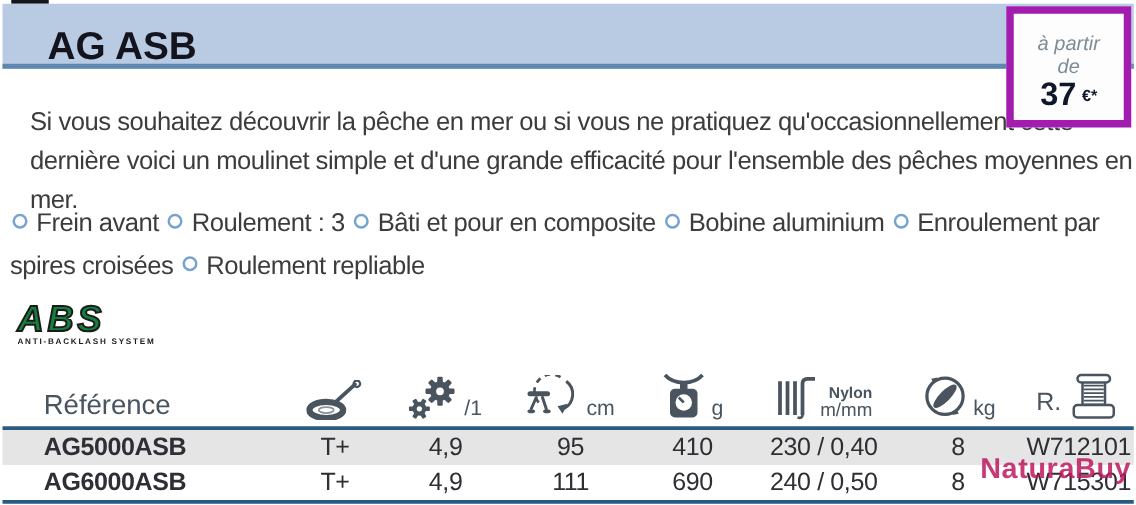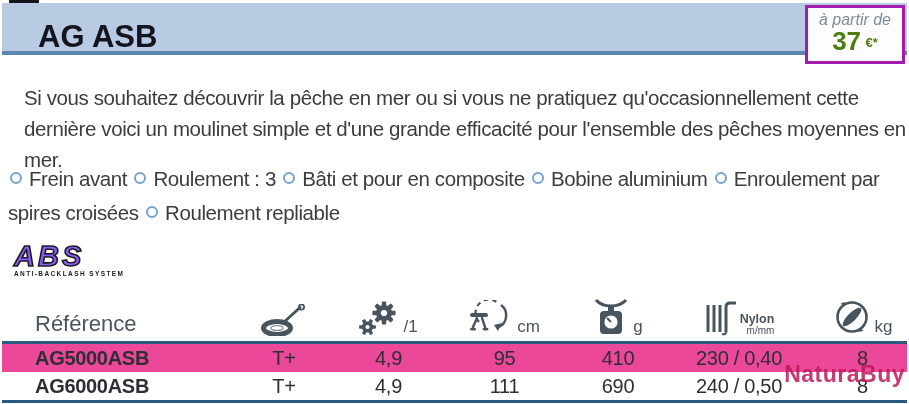--- a/index.html
+++ b/index.html
@@ -4,47 +4,47 @@
 <style>
   html,body{margin:0;padding:0;background:#fff;}
   .page{position:relative;width:909px;height:404px;background:#ffffff;overflow:hidden;
         font-family:"Liberation Sans",sans-serif;}
   .top-dash{position:absolute;left:9px;top:0;width:30px;height:3px;background:#15151c;}
   .header-band{position:absolute;left:2px;right:2px;top:3px;height:48px;background:#b9cbe3;
         border-bottom:4px solid #5d87b0;}
   .header-band h1{margin:16px;padding:0 0 0 20px;font-size:31px;font-weight:bold;color:#14141e;
         letter-spacing:0px;}
   .price-badge{position:absolute;top:5px;right:4px;width:100px;background:#fdfdfd;
-        border:3px solid #a21caf;box-sizing:border-box;padding:3px 8px 4px 8px;text-align:center;z-index:3;}
+        border:6px solid #a21caf;box-sizing:border-box;padding:16px 8px 4px 8px;text-align:center;z-index:3;}
   .price-prefix{font-style:italic;font-size:16px;color:#7d8b99;line-height:18px;}
-  .price-line{line-height:24px;color:#4d7c0f;}
+  .price-line{line-height:24px;color:#0f172a;}
   .price-value{font-size:26px;font-weight:bold;}
   .price-cur{font-size:13px;font-weight:bold;vertical-align:3px;}
   .description{position:absolute;left:8px;top:66px;width:897px;margin:16px;
         font-size:20.5px;letter-spacing:-0.4px;line-height:31px;color:#3c3c3c;}
   .features{position:absolute;left:8px;top:162px;width:897px;
         font-size:20.5px;letter-spacing:-0.4px;line-height:34px;color:#3c3c3c;}
   .bullet{display:inline-block;width:8px;height:8px;border:2.5px solid #76a3cf;border-radius:50%;
         background:#fff;margin:0 7px 1px 2px;vertical-align:1px;}
   .abs-logo{position:absolute;left:14px;top:241px;}
   .abs-text{font-size:29px;line-height:30px;font-weight:bold;font-style:italic;letter-spacing:3px;
-        color:#8b5cf6;-webkit-text-stroke:1.6px #1b1b1b;text-stroke:1.6px #1b1b1b;}
+        color:#15803d;-webkit-text-stroke:1.6px #1b1b1b;text-stroke:1.6px #1b1b1b;}
   .abs-sub{font-size:6.5px;font-weight:bold;letter-spacing:1.4px;color:#1b1b1b;margin-top:-1px;}
   .spec-table{position:absolute;left:2px;right:2px;top:294px;}
-  .t-grid{display:grid;grid-template-columns:230px 72px 105px 95px 100px 110px 105px 88px;gap:16px;}
+  .t-grid{display:grid;grid-template-columns:230px 72px 105px 95px 100px 110px 105px 88px;}
   .t-head{height:47px;align-items:end;background:#fff;border-bottom:3px solid #2c5b80;color:#49545f;}
   .h-cell{display:flex;align-items:flex-end;justify-content:center;padding-bottom:5px;gap:4px;}
   .h-ref{justify-content:flex-start;padding-left:33px;font-size:22px;line-height:24px;}
   .h-unit{font-size:17px;line-height:17px;padding-bottom:1px;}
   .h-stack{display:flex;flex-direction:column;align-items:flex-end;line-height:1;}
   .h-stack .u-top{font-size:12.5px;font-weight:bold;}
-  .h-stack .u-bottom{font-size:10px;margin-top:1px;}
+  .h-stack .u-bottom{font-size:15px;margin-top:1px;}
   .h-rlabel{font-size:20px;line-height:20px;padding-bottom:4px;}
   .t-row{height:28px;align-items:center;font-size:20px;color:#2e2e34;letter-spacing:-0.3px;}
-  .t-row.alt{background:#ec4899;}
+  .t-row.alt{background:#e5e5e5;}
   .t-row.last{border-bottom:3px solid #275a80;}
   .c{ text-align:center;}
   .c-ref{text-align:left;padding-left:33px;font-weight:bold;font-size:20px;}
   .watermark{position:absolute;right:4px;top:361px;z-index:5;font-size:23px;font-weight:bold;
         color:#be185d;opacity:0.85;letter-spacing:0.5px;}
   svg{display:block;}
 </style>
 </head>
 <body>
 

